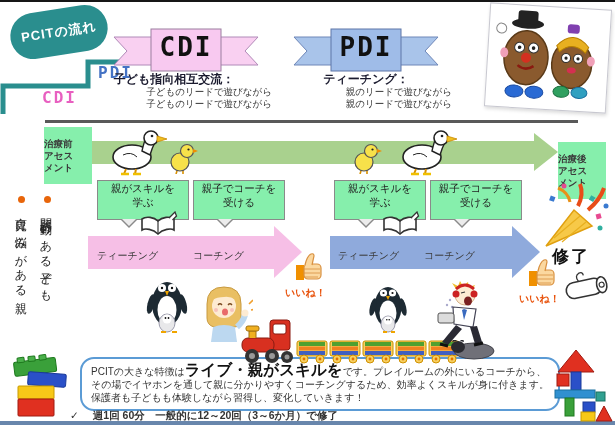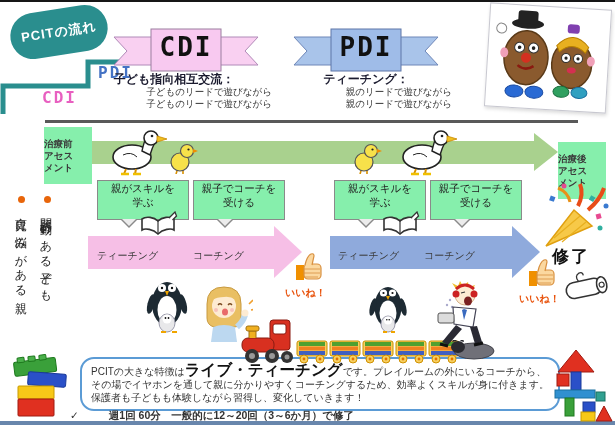--- a/index.html
+++ b/index.html
@@ -51,21 +51,21 @@
   .like{font-size:10px;font-weight:bold;color:#e8510a;z-index:3;}
   .done{font-size:17px;font-weight:bold;color:#111;z-index:3;letter-spacing:2px;}
   
   .card{left:487px;top:6px;width:120px;height:102px;background:#fff;border:1px solid #c8c8d0;
         transform:rotate(3.5deg);box-shadow:1px 2px 4px rgba(0,0,0,.15);}
   
   .fbox{left:80px;top:357px;width:458px;height:42px;background:#fff;border:2px solid #5b9bd5;
         border-radius:14px;padding:4px 9px;font-size:10px;color:#333;line-height:13px;z-index:1;}
   .fbox .hl{font-size:15.5px;font-weight:bold;color:#111;line-height:13px;}
   .schedule{left:70px;top:409px;font-size:10.5px;font-weight:bold;color:#333;z-index:4;}
-  .schedule .txt{margin-left:30px;}
+  .schedule .txt{margin-left:14px;}
   .z1{z-index:1}.z2{z-index:2}.z3{z-index:3}
 </style>
 </head>
 <body>
 
 <div id="stage">
 
   <div class="abs topline"></div>
 
   <div class="abs badge">
@@ -388,21 +388,21 @@
         <circle cx="24" cy="19" r="1.4" fill="#e07000"></circle>
     </g>
     <g transform="translate(152,-3)">
       <ellipse cx="26" cy="14" rx="20" ry="8" fill="#707078" stroke="#44444c"></ellipse>
       <ellipse cx="10" cy="10" rx="7" ry="6" fill="#2a2a30"></ellipse>
       <path d="M4,5 l2,-4 l3,3 M12,4 l3,-3 l1,4" fill="#2a2a30"></path>
     </g>
   </svg>
 
   <div class="abs fbox">
-    <span>PCITの大きな特徴は</span><span class="hl">ライブ・ティーチング</span><span>です。プレイルームの外にいるコーチから、その場でイヤホンを通して親に分かりやすくコーチングするため、効率よくスキルが身に付きます。保護者も子どもも体験しながら習得し、変化していきます！</span>
+    <span>PCITの大きな特徴は</span><span class="hl">ライブ・親がスキルを</span><span>です。プレイルームの外にいるコーチから、その場でイヤホンを通して親に分かりやすくコーチングするため、効率よくスキルが身に付きます。保護者も子どもも体験しながら習得し、変化していきます！</span>
   </div>
 
   <div class="abs schedule">
     <span>✓</span><span class="txt">週1回 60分　一般的に12～20回（3～6か月）で修了</span>
   </div>
 
   <svg class="abs z2" style="left:6px;top:352px" width="64" height="68">
     <g transform="rotate(-7 28 14)">
       <rect x="8" y="8" width="42" height="14" rx="2" fill="#3aa03a" stroke="#1f7a1f"></rect>
       <rect x="12" y="4" width="7" height="5" rx="1" fill="#4ab04a" stroke="#1f7a1f"></rect>

